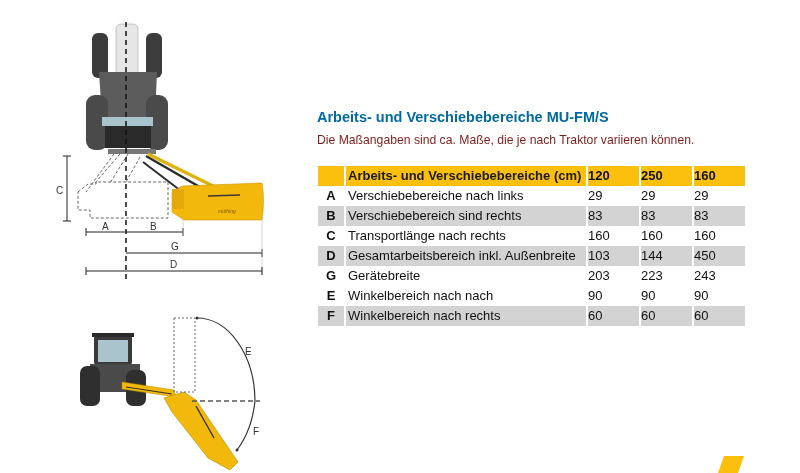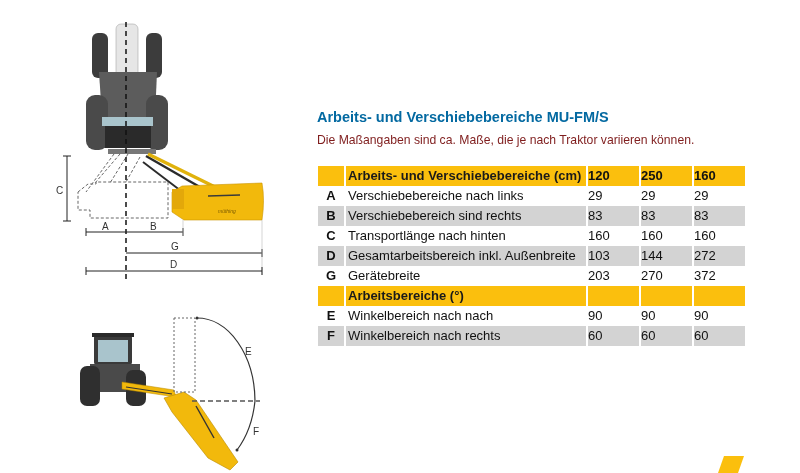--- a/index.html
+++ b/index.html
@@ -139,45 +139,38 @@
     </tr>
     <tr class="grey">
       <td class="key">B</td>
       <td class="label">Verschiebebereich sind rechts</td>
       <td class="val">83</td>
       <td class="val">83</td>
       <td class="val">83</td>
     </tr>
     <tr class="white">
       <td class="key">C</td>
-      <td class="label">Transportlänge nach hinten</td>
+      <td class="label">Transportlänge nach rechts</td>
       <td class="val">160</td>
       <td class="val">160</td>
       <td class="val">160</td>
     </tr>
     <tr class="grey">
       <td class="key">D</td>
       <td class="label">Gesamtarbeitsbereich inkl. Außenbreite</td>
       <td class="val">103</td>
       <td class="val">144</td>
-      <td class="val">272</td>
+      <td class="val">450</td>
     </tr>
     <tr class="white">
       <td class="key">G</td>
       <td class="label">Gerätebreite</td>
       <td class="val">203</td>
-      <td class="val">270</td>
-      <td class="val">372</td>
-    </tr>
-    <tr class="hdr">
-      <td class="key"></td>
-      <td class="label">Arbeitsbereiche (°)</td>
-      <td class="val"></td>
-      <td class="val"></td>
-      <td class="val"></td>
+      <td class="val">223</td>
+      <td class="val">243</td>
     </tr>
     <tr class="white">
       <td class="key">E</td>
       <td class="label">Winkelbereich nach nach</td>
       <td class="val">90</td>
       <td class="val">90</td>
       <td class="val">90</td>
     </tr>
     <tr class="grey">
       <td class="key">F</td>

